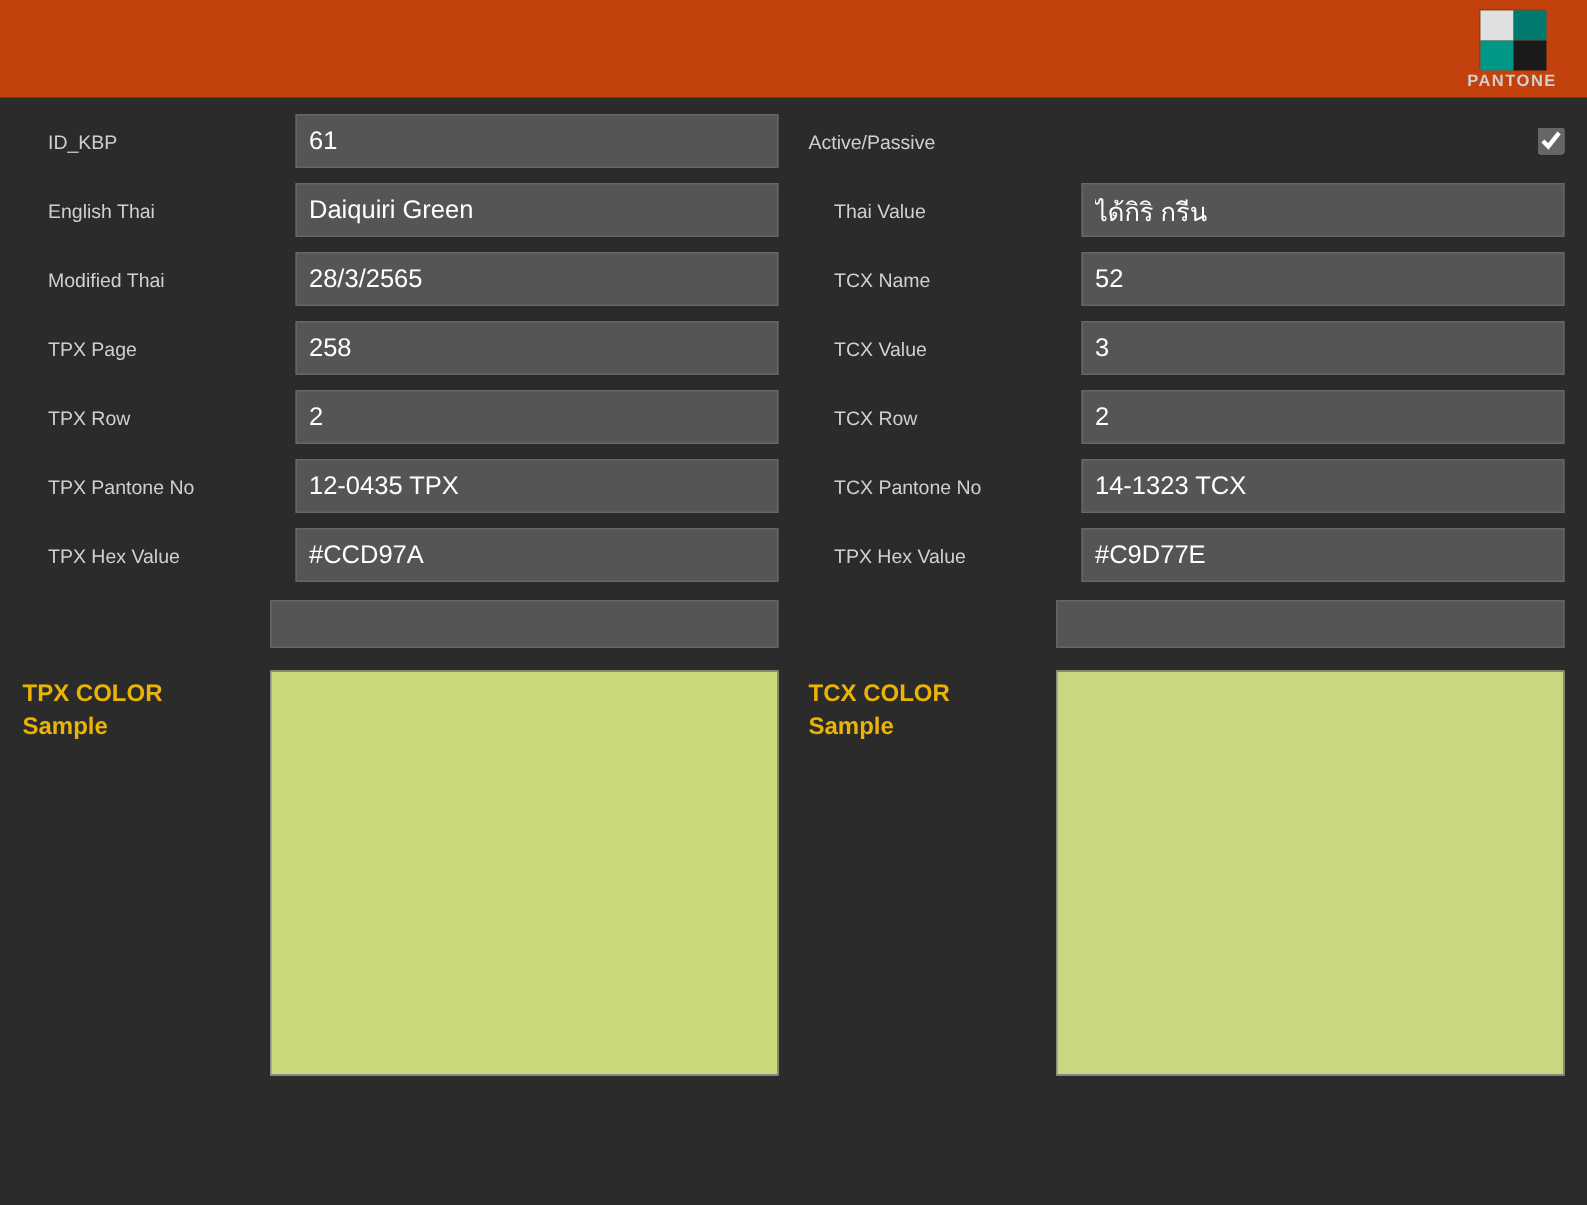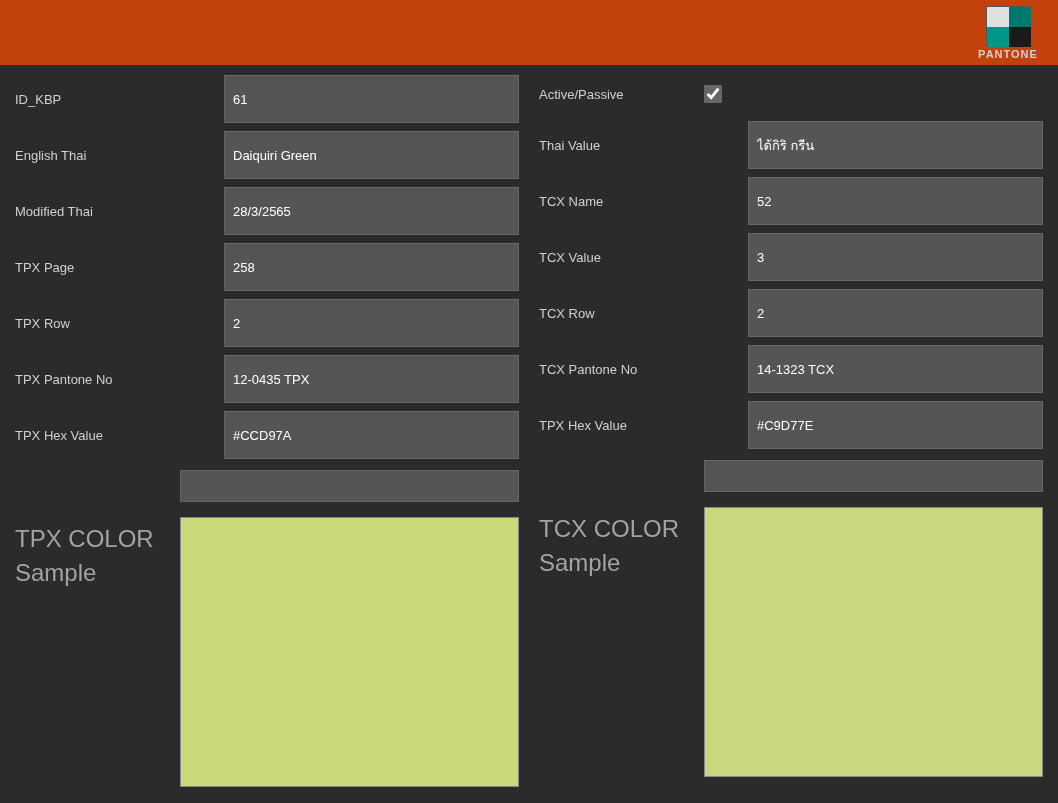--- a/index.html
+++ b/index.html
@@ -82,39 +82,40 @@
       margin-bottom: 8px;
       min-height: 38px;
     }
 
     .form-label {
       width: 165px;
       min-width: 165px;
       color: #d0d0d0;
       font-size: 13px;
       padding-right: 20px;
+      margin-left: 17px;
     }
 
     .form-input {
       flex: 1;
       background-color: #555555;
       border: 1px solid #666;
       color: #ffffff;
       padding: 6px 8px;
-      font-size: 13px;
-      height: 48px;
+      font-size: 17px;
+      height: 36px;
       outline: none;
-      margin-left: 44px;
     }
 
     .checkbox-container {
       display: flex;
       align-items: center;
       margin-bottom: 8px;
       min-height: 38px;
+      justify-content: space-between;
     }
 
     .checkbox-label {
       width: 165px;
       min-width: 165px;
       color: #d0d0d0;
       font-size: 13px;
     }
 
     .checkbox-input {
@@ -145,23 +146,23 @@
 
     .color-sample-section {
       display: flex;
       align-items: flex-start;
       margin-top: 4px;
     }
 
     .color-sample-label {
       width: 165px;
       min-width: 165px;
-      color: #a3a3a3;
-      font-size: 24px;
-      font-weight: normal;
+      color: #eab308;
+      font-size: 16px;
+      font-weight: bold;
       line-height: 1.4;
       padding-top: 5px;
     }
 
     .color-sample-box {
       flex: 1;
       height: 270px;
       border: 1px solid #888;
     }
   </style>

